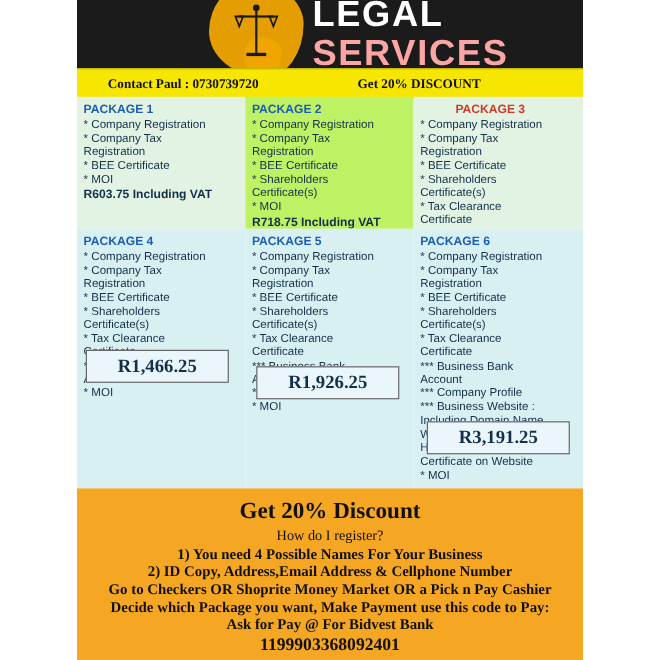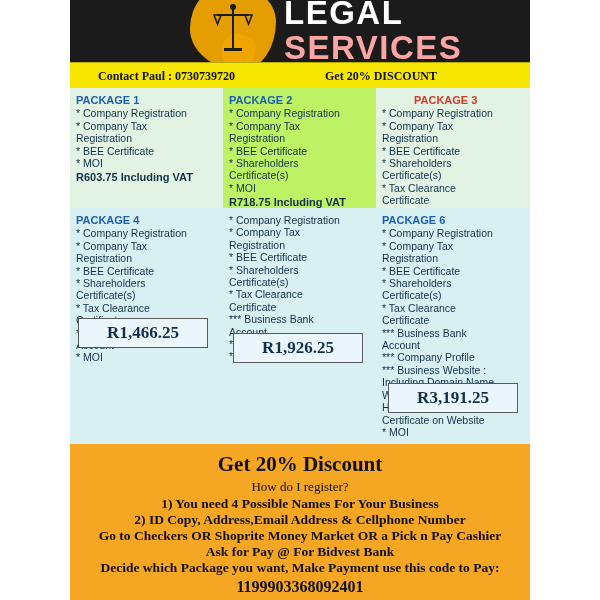--- a/index.html
+++ b/index.html
@@ -272,20 +272,21 @@
 Certificate(s)
 * Tax Clearance
 Certificate
 *** Business Bank
 Account
 * MOI</span>
     </div>
     <div class="pricebox" id="pb4">R1,466.25</div>
 
     <div class="cell p5" id="c5">
+      <span class="title">PACKAGE 5</span>
       <span class="line">* Company Registration
 * Company Tax
 Registration
 * BEE Certificate
 * Shareholders
 Certificate(s)
 * Tax Clearance
 Certificate
 *** Business Bank
 Account
@@ -317,21 +318,21 @@
     <div class="pricebox" id="pb6">R3,191.25</div>
 
   </div>
 
   <div class="discount">
     <div class="h1">Get 20% Discount</div>
     <div class="q">How do I register?</div>
     <div class="step">1) You need 4 Possible Names For Your Business</div>
     <div class="step">2) ID Copy, Address,Email Address &amp; Cellphone Number</div>
     <div class="step">Go to Checkers OR Shoprite Money Market OR a Pick n Pay Cashier</div>
+    <div class="step">Decide which Package you want, Make Payment use this code to Pay:</div>
     <div class="step">Ask for Pay @ For Bidvest Bank</div>
-    <div class="step">Decide which Package you want, Make Payment use this code to Pay:</div>
     <div class="code">1199903368092401</div>
 
   </div>
 
   <div class="edge-l"></div>
   <div class="edge-r"></div>
 </div>
 
 </body></html>

